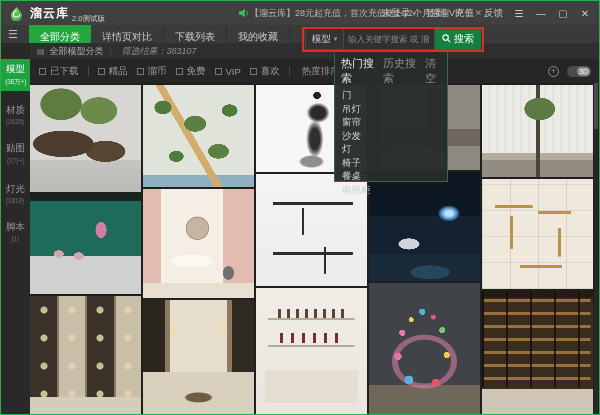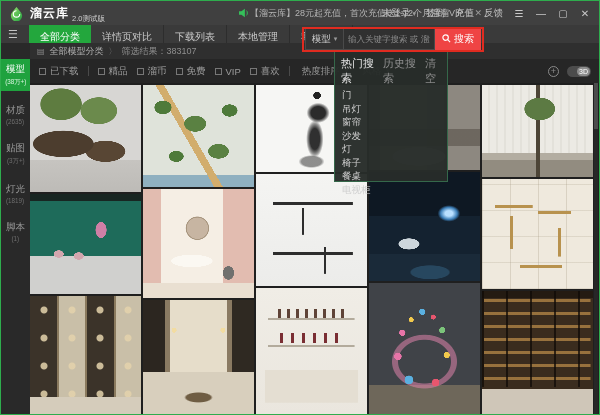--- a/index.html
+++ b/index.html
@@ -25,29 +25,29 @@
   .tabbar{position:absolute;left:28px;top:24px;height:18px;display:flex;}
   .tab{height:18px;display:flex;align-items:center;padding:12px 11px;color:#c9c9c9;font-size:10px;border-right:1px solid rgba(0,0,0,.22);white-space:nowrap;}
   .tab.active{background:#23a73d;color:#fff;border-right:none;}
 
   
   .searchwrap{position:absolute;left:304px;top:27px;height:22px;display:flex;z-index:5;}
   .scat{width:38px;background:#333;border:1px solid #4a4a4a;border-right:none;color:#cfcfcf;font-size:9.5px;display:flex;align-items:center;justify-content:center;gap:3px;}
   .scat .tb-caret{margin:0;}
   .sinput{width:92px;background:#303030;border:1px solid #4a4a4a;color:#ddd;font-size:8.5px;padding:0 4px;outline:none;}
   .sinput::placeholder{color:#8a8a8a;}
-  .sbtn{width:46px;background:#ef4444;border:none;color:#fff;font-size:10px;display:flex;align-items:center;justify-content:center;gap:3px;}
+  .sbtn{width:46px;background:#15803d;border:none;color:#fff;font-size:10px;display:flex;align-items:center;justify-content:center;gap:3px;}
   .redbox{position:absolute;left:301px;top:26px;width:182px;height:25px;border:2px solid #e02b20;z-index:7;pointer-events:none;}
 
   
   .crumbbar{position:absolute;left:29px;top:42px;width:571px;height:16px;background:#2f2f2f;display:flex;align-items:center;gap:5px;padding-left:7px;font-size:9px;}
   .crumb-ico{color:#8f8f8f;font-size:8px;}
   .crumb-root{color:#b3b3b3;}
   .crumb-sep{color:#777;font-size:8px;}
-  .crumb-res{color:#8f8f8f;}
+  .crumb-res{color:#8f8f8f;font-style:italic;}
 
   
   .filterbar{position:absolute;left:29px;top:58px;width:571px;height:24px;background:#262626;display:flex;align-items:center;font-size:9.5px;color:#9c9c9c;}
   .fitem{display:flex;align-items:center;gap:4px;margin-left:9px;white-space:nowrap;}
   .cb{width:7px;height:7px;border:1px solid #777;background:transparent;display:inline-block;}
   .fdiv{width:1px;height:10px;background:#4a4a4a;margin-left:9px;}
   .fsort{display:flex;align-items:center;gap:3px;margin-left:12px;white-space:nowrap;}
   .fstyle{display:flex;align-items:center;gap:3px;margin-left:14px;white-space:nowrap;}
   .fright{margin-left:auto;display:flex;align-items:center;gap:8px;margin-right:10px;}
   .plus-ico{width:11px;height:11px;border:1px solid #8a8a8a;border-radius:50%;color:#8a8a8a;font-size:9px;line-height:9px;text-align:center;}
@@ -221,21 +221,20 @@
       <span class="win-ico">✕</span>
     </div>
   </div>
 
   <div class="navbar"></div>
   <div class="hamb">☰</div>
   <div class="tabbar">
       <div class="tab active">全部分类</div>
       <div class="tab">详情页对比</div>
       <div class="tab">下载列表</div>
-      <div class="tab">本地管理</div>
       <div class="tab">我的收藏</div>
     </div>
 
   <div class="searchwrap">
     <div class="scat">
       <span>模型</span>
       <span class="tb-caret">▾</span>
     </div>
     <input class="sinput" placeholder="输入关键字搜索 或 溜溜ID" style="">
     <div class="sbtn">

